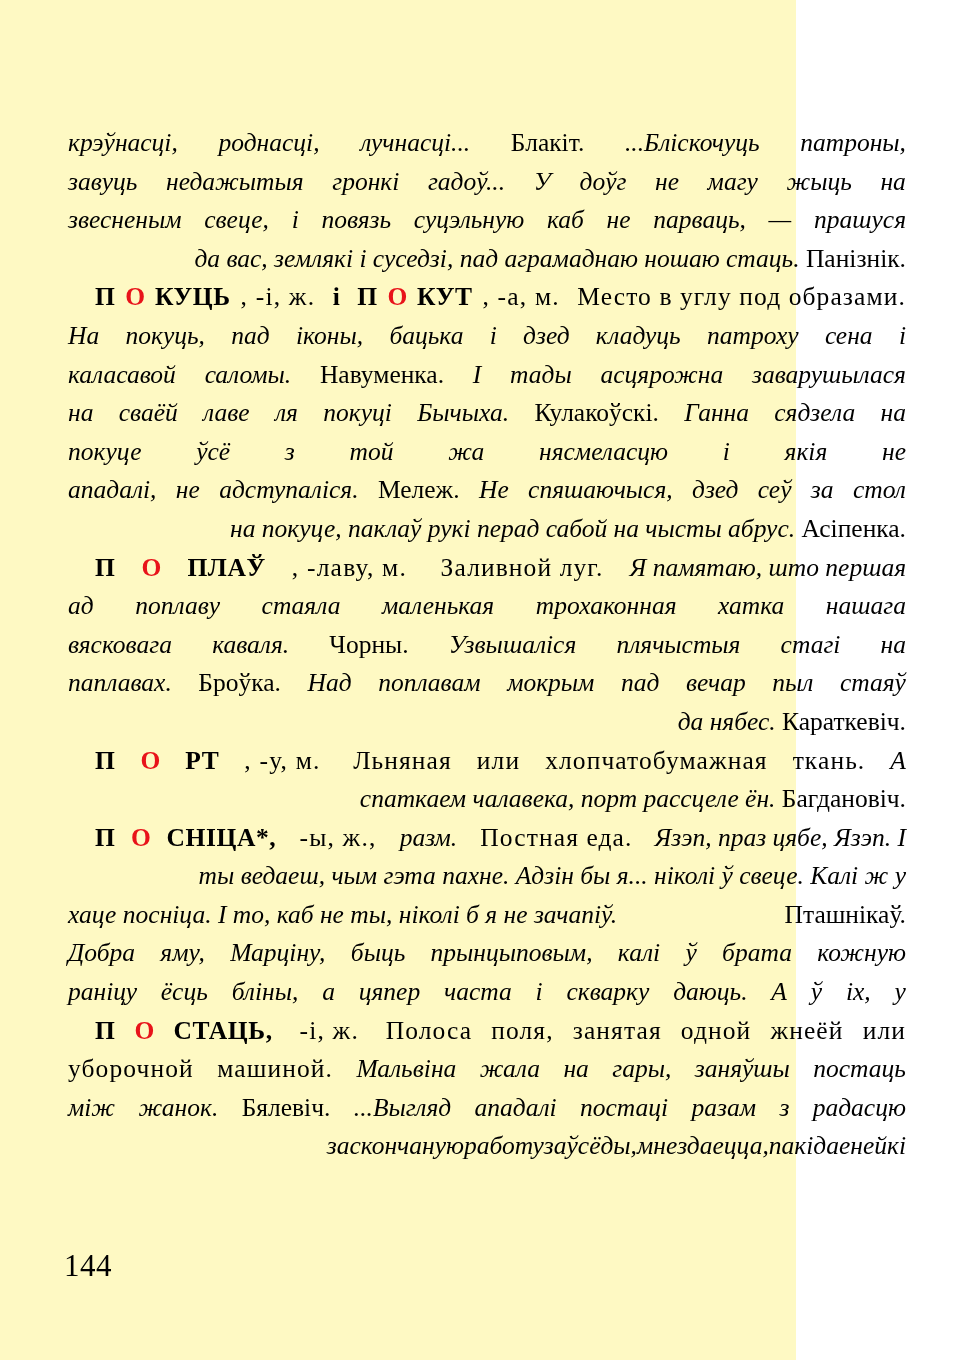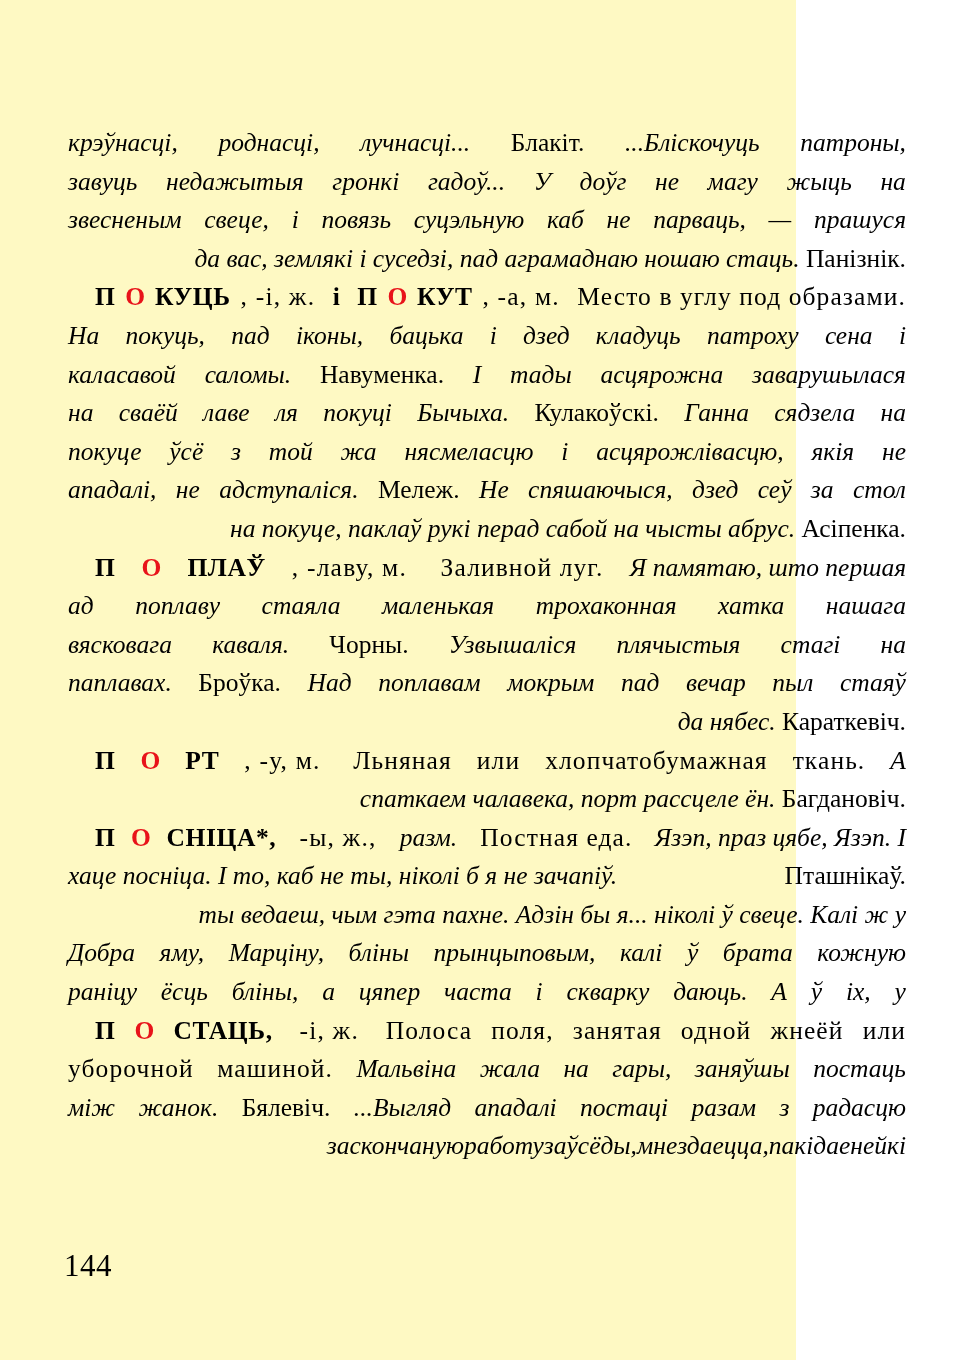--- a/index.html
+++ b/index.html
@@ -105,40 +105,40 @@
         <div class="line justify"><span class="w it">крэўнасці,</span><span class="w it">роднасці,</span><span class="w it">лучнасці...</span><span class="w up">Блакіт.</span><span class="w it">...Бліскочуць</span><span class="w it">патроны,</span></div>
         <div class="line justify"><span class="w it">завуць</span><span class="w it">недажытыя</span><span class="w it">гронкі</span><span class="w it">гадоў...</span><span class="w it">У</span><span class="w it">доўг</span><span class="w it">не</span><span class="w it">магу</span><span class="w it">жыць</span><span class="w it">на</span></div>
         <div class="line justify"><span class="w it">звесненым</span><span class="w it">свеце,</span><span class="w it">і</span><span class="w it">повязь</span><span class="w it">суцэльную</span><span class="w it">каб</span><span class="w it">не</span><span class="w it">парваць,</span><span class="w it">—</span><span class="w it">прашуся</span></div>
         <div class="line flush"><span class="w it">да вас, землякі і суседзі, пад аграмаднаю ношаю стаць.</span><span class="w up"> Панізнік.</span></div>
       </div>
       <div>
         <div class="line justify indent"><span class="w hw">П</span><span class="w stress" style="color: rgb(232, 19, 26);">О</span><span class="w hw">КУЦЬ</span><span class="w gram">, -і, ж. </span><span class="w hw">і </span><span class="w hw">П</span><span class="w stress" style="color: rgb(232, 19, 26);">О</span><span class="w hw">КУТ</span><span class="w gram">, -а, м. </span><span class="w gloss">Место в углу под образами.</span></div>
         <div class="line justify"><span class="w it">На</span><span class="w it">покуць,</span><span class="w it">пад</span><span class="w it">іконы,</span><span class="w it">бацька</span><span class="w it">і</span><span class="w it">дзед</span><span class="w it">кладуць</span><span class="w it">патроху</span><span class="w it">сена</span><span class="w it">і</span></div>
         <div class="line justify"><span class="w it">каласавой</span><span class="w it">саломы.</span><span class="w up">Навуменка.</span><span class="w it">І</span><span class="w it">тады</span><span class="w it">асцярожна</span><span class="w it">заварушылася</span></div>
         <div class="line justify"><span class="w it">на</span><span class="w it">сваёй</span><span class="w it">лаве</span><span class="w it">ля</span><span class="w it">покуці</span><span class="w it">Бычыха.</span><span class="w up">Кулакоўскі.</span><span class="w it">Ганна</span><span class="w it">сядзела</span><span class="w it">на</span></div>
-        <div class="line justify"><span class="w it">покуце</span><span class="w it">ўсё</span><span class="w it">з</span><span class="w it">той</span><span class="w it">жа</span><span class="w it">нясмеласцю</span><span class="w it">і</span><span class="w it">асцярожлівасцю,</span><span class="w it">якія</span><span class="w it">не</span></div>
+        <div class="line justify"><span class="w it">покуце</span><span class="w it">ўсё</span><span class="w it">з</span><span class="w it">той</span><span class="w it">жа</span><span class="w it">нясмеласцю</span><span class="w it">і</span><span class="w it">якія</span><span class="w it">не</span></div>
         <div class="line justify"><span class="w it">ападалі,</span><span class="w it">не</span><span class="w it">адступаліся.</span><span class="w up">Мележ.</span><span class="w it">Не</span><span class="w it">спяшаючыся,</span><span class="w it">дзед</span><span class="w it">сеў</span><span class="w it">за</span><span class="w it">стол</span></div>
         <div class="line flush"><span class="w it">на покуце, паклаў рукі перад сабой на чысты абрус.</span><span class="w up"> Асіпенка.</span></div>
       </div>
       <div>
         <div class="line justify indent"><span class="w hw">П</span><span class="w stress" style="color: rgb(232, 19, 26);">О</span><span class="w hw">ПЛАЎ</span><span class="w gram">, -лаву, м. </span><span class="w gloss">Заливной луг.</span><span class="w it">Я памятаю, што першая</span></div>
         <div class="line justify"><span class="w it">ад</span><span class="w it">поплаву</span><span class="w it">стаяла</span><span class="w it">маленькая</span><span class="w it">трохаконная</span><span class="w it">хатка</span><span class="w it">нашага</span></div>
         <div class="line justify"><span class="w it">вясковага</span><span class="w it">каваля.</span><span class="w up">Чорны.</span><span class="w it">Узвышаліся</span><span class="w it">плячыстыя</span><span class="w it">стагі</span><span class="w it">на</span></div>
         <div class="line justify"><span class="w it">паплавах.</span><span class="w up">Броўка.</span><span class="w it">Над</span><span class="w it">поплавам</span><span class="w it">мокрым</span><span class="w it">пад</span><span class="w it">вечар</span><span class="w it">пыл</span><span class="w it">стаяў</span></div>
         <div class="line flush"><span class="w it">да нябес.</span><span class="w up"> Караткевіч.</span></div>
       </div>
       <div>
         <div class="line justify indent"><span class="w hw">П</span><span class="w stress" style="color: rgb(232, 19, 26);">О</span><span class="w hw">РТ</span><span class="w gram">, -у, м. </span><span class="w gloss">Льняная</span><span class="w gloss">или</span><span class="w gloss">хлопчатобумажная</span><span class="w gloss">ткань.</span><span class="w it">А</span></div>
         <div class="line flush"><span class="w it">спаткаем чалавека, порт рассцеле ён.</span><span class="w up"> Багдановіч.</span></div>
       </div>
       <div>
         <div class="line justify indent"><span class="w hw">П</span><span class="w stress" style="color: rgb(232, 19, 26);">О</span><span class="w hw">СНІЦА*,</span><span class="w gram"> -ы, ж., </span><span class="w gram-it">разм.</span><span class="w gloss"> Постная еда.</span><span class="w it"> Язэп, праз цябе, Язэп. І</span></div>
+        <div class="line flush"><span class="w it">ты ведаеш, чым гэта пахне. Адзін бы я... ніколі ў свеце. Калі ж у</span></div>
         <div class="line justify"><span class="w it">хаце посніца. І то, каб не ты, ніколі б я не зачапіў.</span><span class="w up"> Пташнікаў.</span></div>
-        <div class="line flush"><span class="w it">ты ведаеш, чым гэта пахне. Адзін бы я... ніколі ў свеце. Калі ж у</span></div>
-        <div class="line justify"><span class="w it">Добра</span><span class="w it">яму,</span><span class="w it">Марціну,</span><span class="w it">бліны</span><span class="w it">прынцыповым,</span><span class="w it">калі</span><span class="w it">ў</span><span class="w it">брата</span><span class="w it">кожную</span></div>
+        <div class="line justify"><span class="w it">Добра</span><span class="w it">яму,</span><span class="w it">Марціну,</span><span class="w it">быць</span><span class="w it">прынцыповым,</span><span class="w it">калі</span><span class="w it">ў</span><span class="w it">брата</span><span class="w it">кожную</span></div>
         <div class="line justify"><span class="w it">раніцу</span><span class="w it">ёсць</span><span class="w it">бліны,</span><span class="w it">а</span><span class="w it">цяпер</span><span class="w it">часта</span><span class="w it">і</span><span class="w it">скварку</span><span class="w it">даюць.</span><span class="w it">А</span><span class="w it">ў</span><span class="w it">іх,</span><span class="w it">у</span></div>
       </div>
       <div>
         <div class="line justify indent"><span class="w hw">П</span><span class="w stress" style="color: rgb(232, 19, 26);">О</span><span class="w hw">СТАЦЬ,</span><span class="w gram"> -і, ж. </span><span class="w gloss">Полоса</span><span class="w gloss">поля,</span><span class="w gloss">занятая</span><span class="w gloss">одной</span><span class="w gloss">жнеёй</span><span class="w gloss">или</span></div>
         <div class="line justify"><span class="w gloss">уборочной</span><span class="w gloss">машиной.</span><span class="w it">Мальвіна</span><span class="w it">жала</span><span class="w it">на</span><span class="w it">гары,</span><span class="w it">заняўшы</span><span class="w it">постаць</span></div>
         <div class="line justify"><span class="w it">між</span><span class="w it">жанок.</span><span class="w up">Бялевіч.</span><span class="w it">...Выгляд</span><span class="w it">ападалі</span><span class="w it">постаці</span><span class="w it">разам</span><span class="w it">з</span><span class="w it">радасцю</span></div>
         <div class="line flush"><span class="w it">за</span><span class="w it">скончаную</span><span class="w it">работу</span><span class="w it">заўсёды,</span><span class="w it">мне</span><span class="w it">здаецца,</span><span class="w it">пакідае</span><span class="w it">нейкі</span></div>
       </div>
     </div>
   <div id="page-number">144</div>

